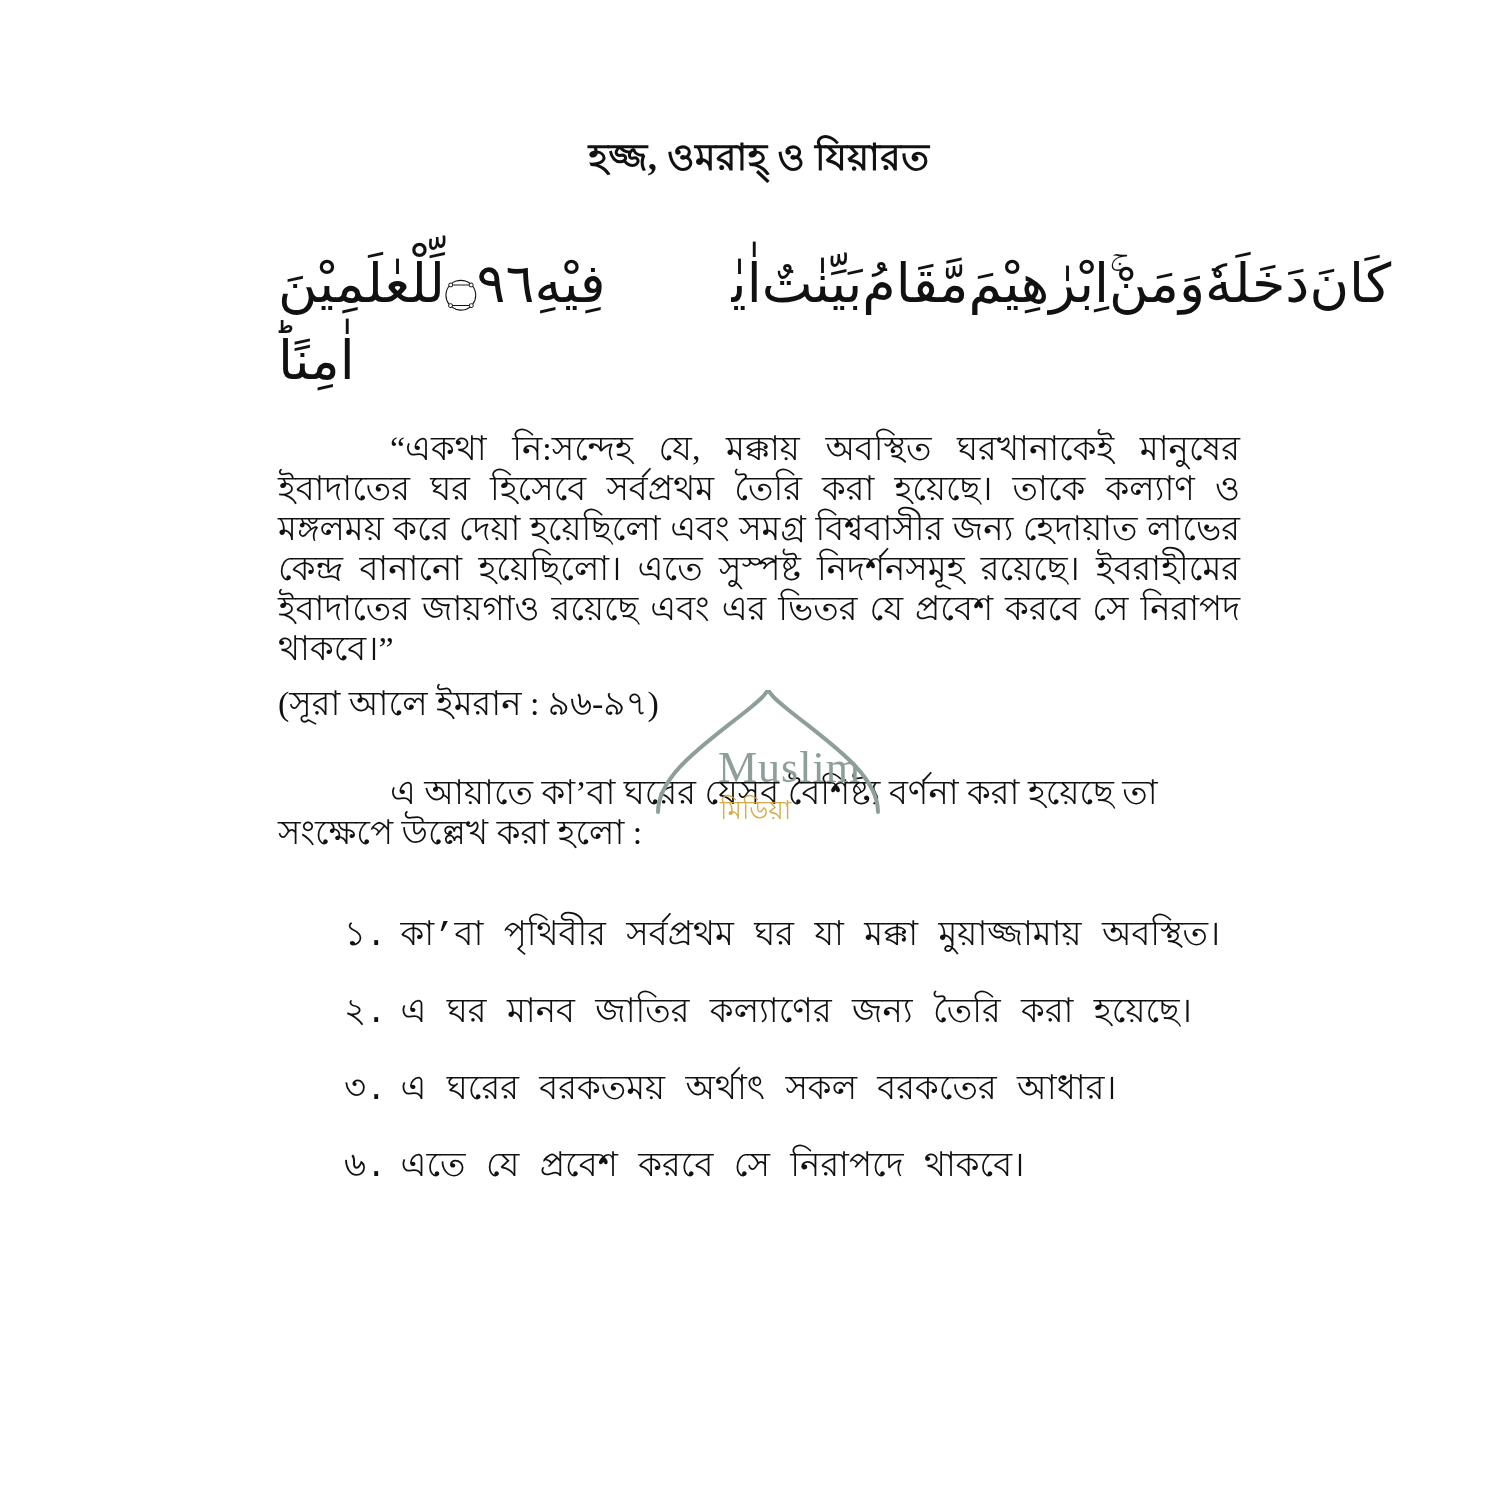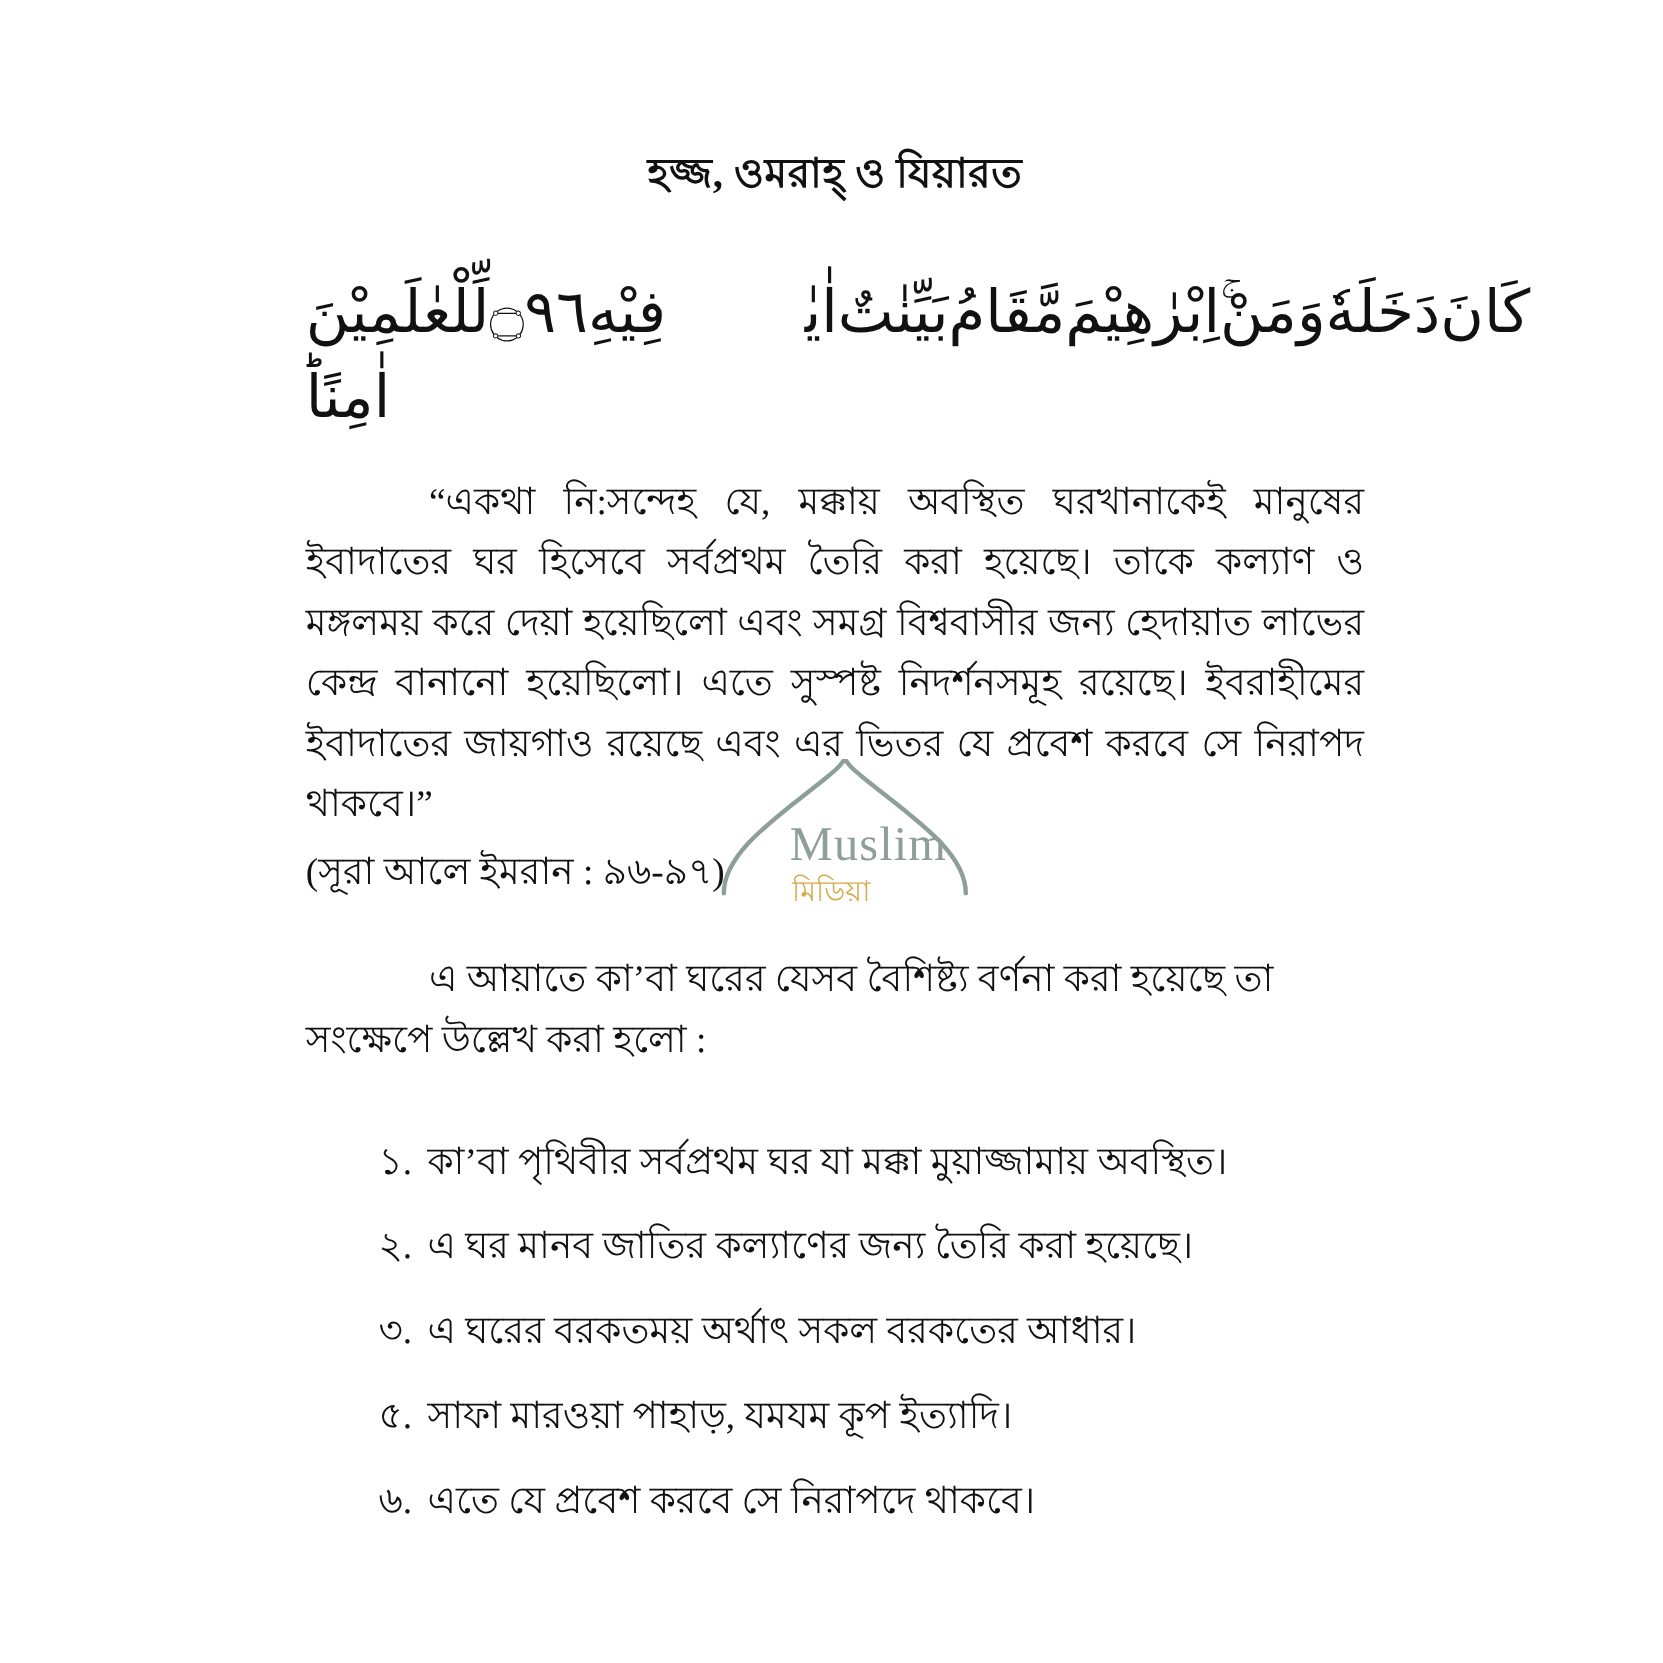--- a/index.html
+++ b/index.html
@@ -37,35 +37,35 @@
   .arabic-line1 span{unicode-bidi:isolate;}
   .arabic-line2{
     direction:ltr;
     text-align:left;
     font-size:54px;
     line-height:1.2;
     margin-top:2px;
   }
   .para{
     font-size:34px;
-    line-height:55px;
+    line-height:40px;
     text-align:justify;
     margin:0;
     font-family:Liberation Serif, serif;
   }
   .quote-para{margin-top:36px;text-indent:112px;}
   .reference{
     font-size:34px;
     line-height:50px;
     margin-top:10px;
     text-align:left;
   }
   .intro-para{margin-top:44px;text-indent:112px;text-align:left;}
   .list{margin-top:58px;}
-  .list-item{margin:0 0 26px 0;}
+  .list-item{margin:0 0 26px 0;font-family:Liberation Mono, monospace;}
   .list-item p{
     margin:0;
     font-size:34px;
     line-height:51px;
     text-indent:66px;
     text-align:justify;
   }
   .list-item p .num{margin-right:14px;}
   
   .watermark{
@@ -134,23 +134,20 @@
 
       <div class="list-item">
         <p><span class="num">২.</span><span>এ ঘর মানব জাতির কল্যাণের জন্য তৈরি করা হয়েছে।</span></p>
       </div>
 
       <div class="list-item">
         <p><span class="num">৩.</span><span>এ ঘরের বরকতময় অর্থাৎ সকল বরকতের আধার।</span></p>
       </div>
 
 
-      <div class="list-item">
-        <p><span class="num">৫.</span><span>সাফা মারওয়া পাহাড়, যমযম কূপ ইত্যাদি।</span></p>
-      </div>
 
       <div class="list-item">
         <p><span class="num">৬.</span><span>এতে যে প্রবেশ করবে সে নিরাপদে থাকবে।</span></p>
       </div>
 
     </div>
 
   </div>
 
   <div class="watermark">

